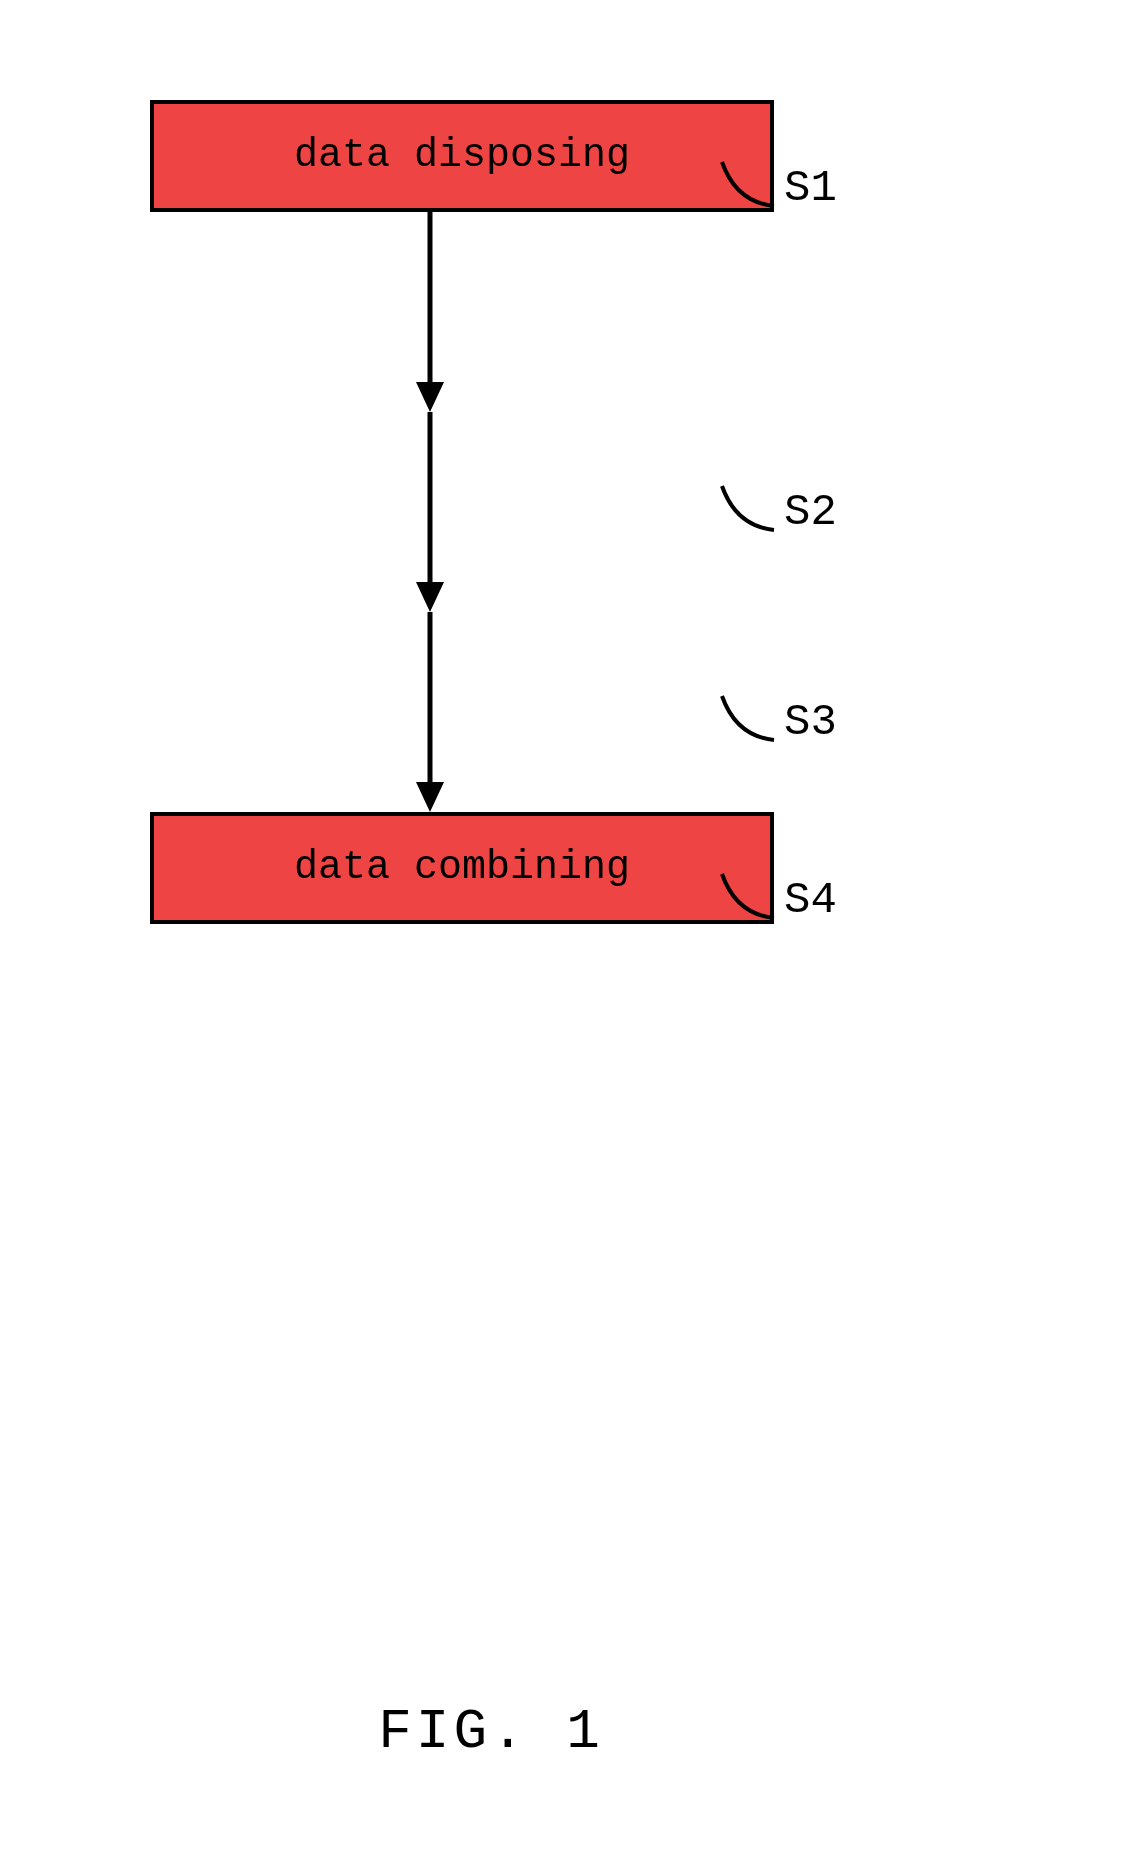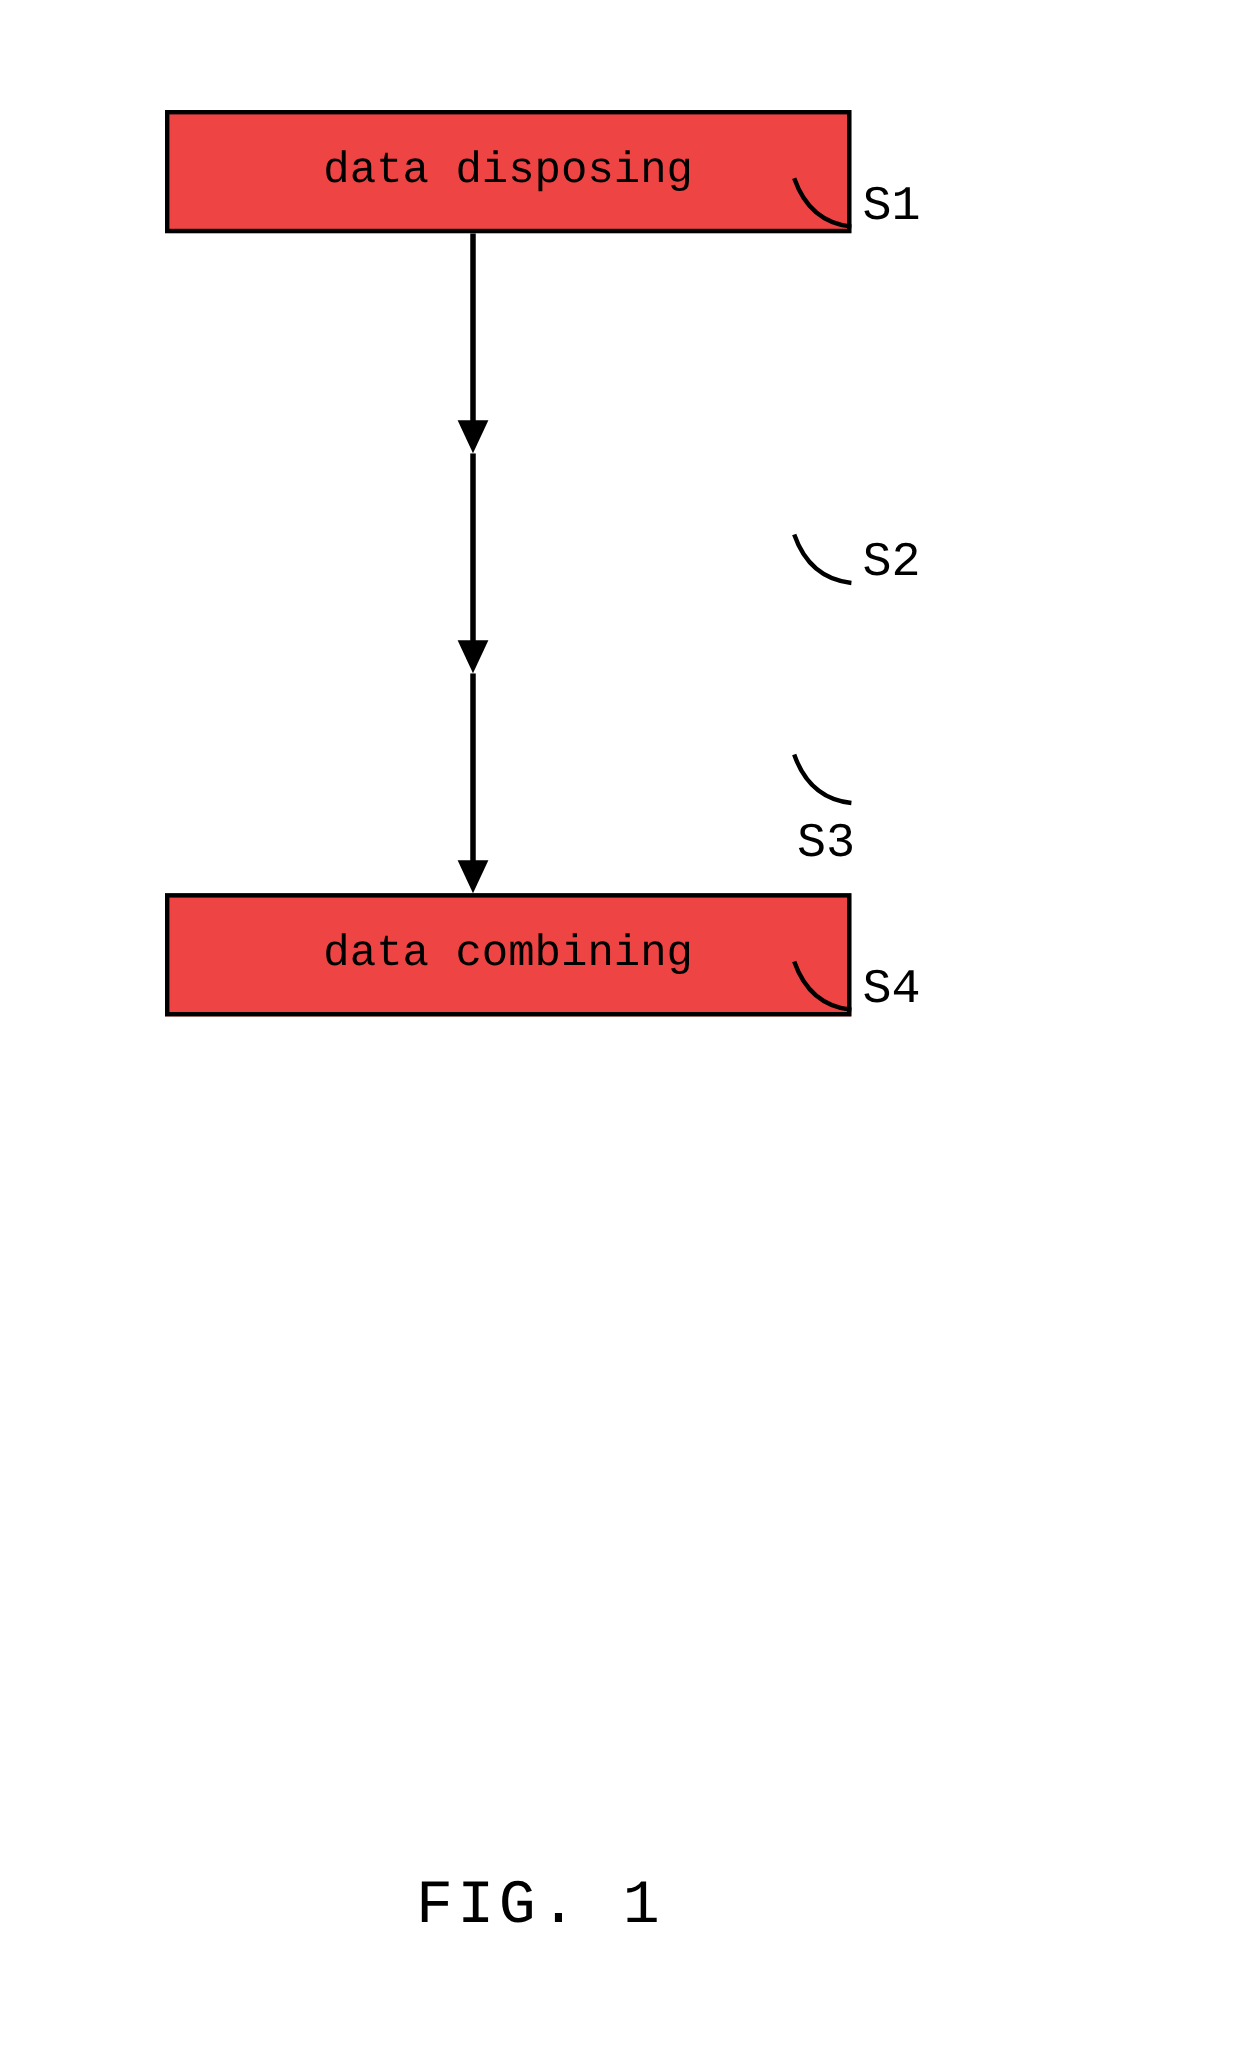--- a/index.html
+++ b/index.html
@@ -108,21 +108,21 @@
   </div>
 
   <div class="arrow-wrap">
     <svg class="arrow-svg" viewBox="0 0 40 200">
       <line x1="20" y1="0" x2="20" y2="180" stroke="#000" stroke-width="5"></line>
       <polygon points="20,200 6,170 34,170" fill="#000"></polygon>
     </svg>
   </div>
 
   <div class="step">
-    <div class="label-wrap" style="top:70px;flex-direction:column;">
+    <div class="label-wrap" style="top:80px;">
       <svg class="curve" viewBox="0 0 60 60">
         <path d="M4 4 Q 18 44 56 48" stroke="#000" stroke-width="4" fill="none"></path>
       </svg>
       <span class="label-text">S3</span>
     </div>
   </div>
 
   <div class="arrow-wrap">
     <svg class="arrow-svg" viewBox="0 0 40 200">
       <line x1="20" y1="0" x2="20" y2="180" stroke="#000" stroke-width="5"></line>

